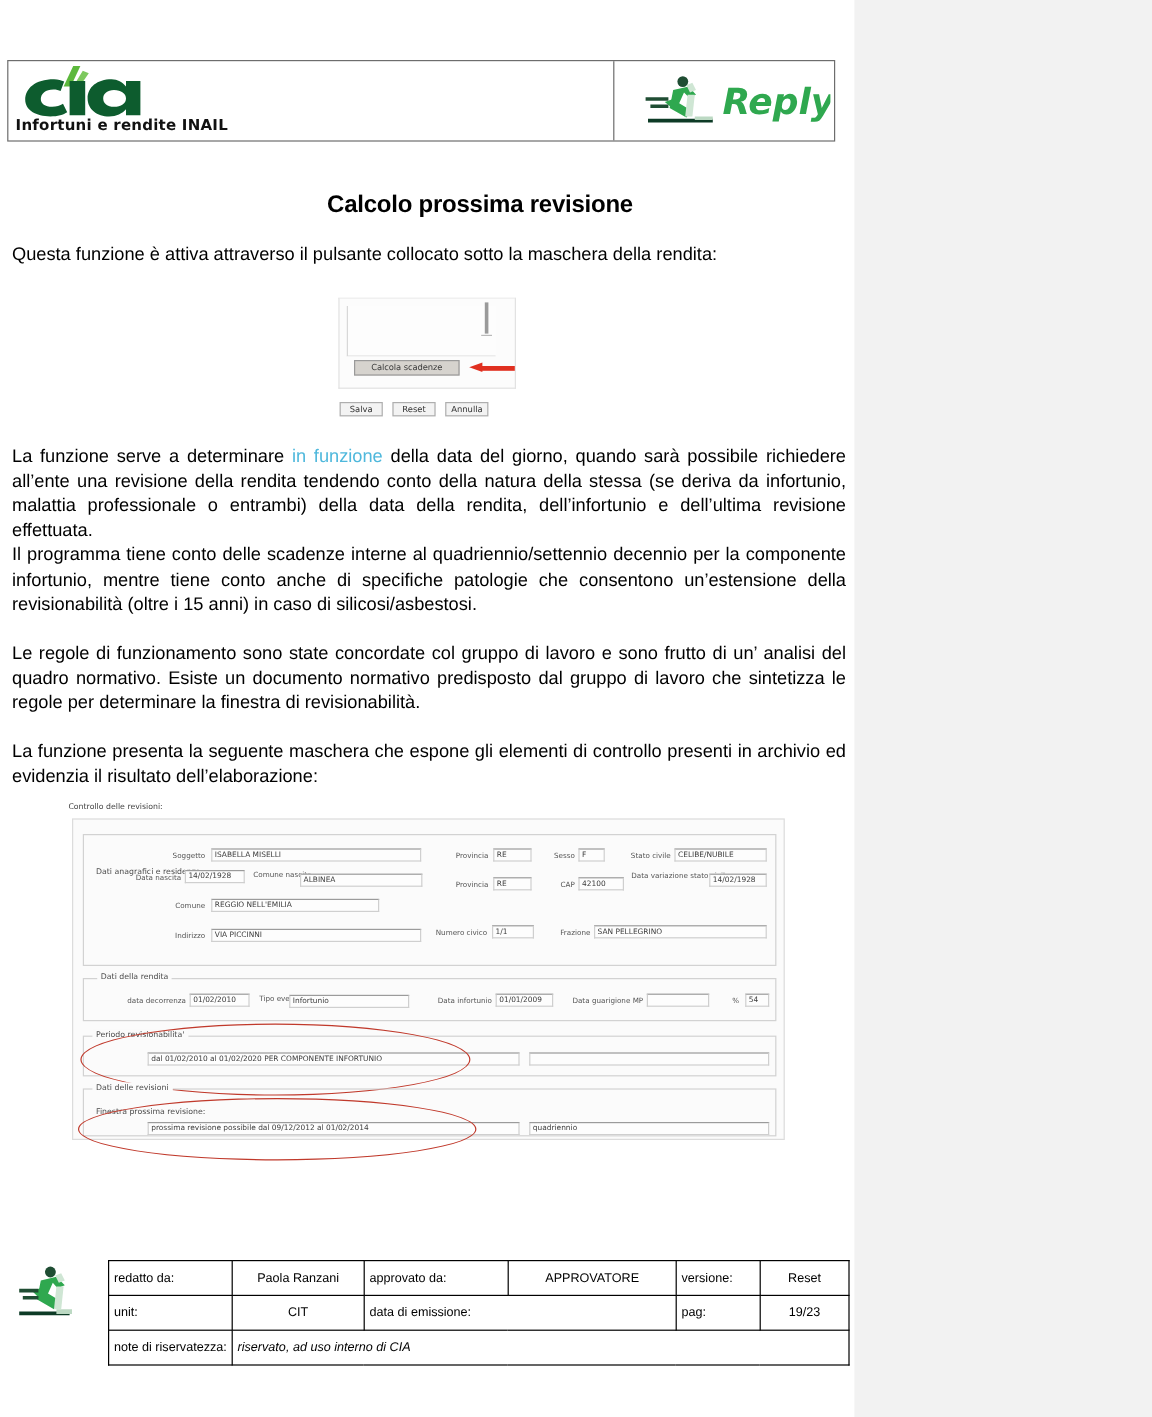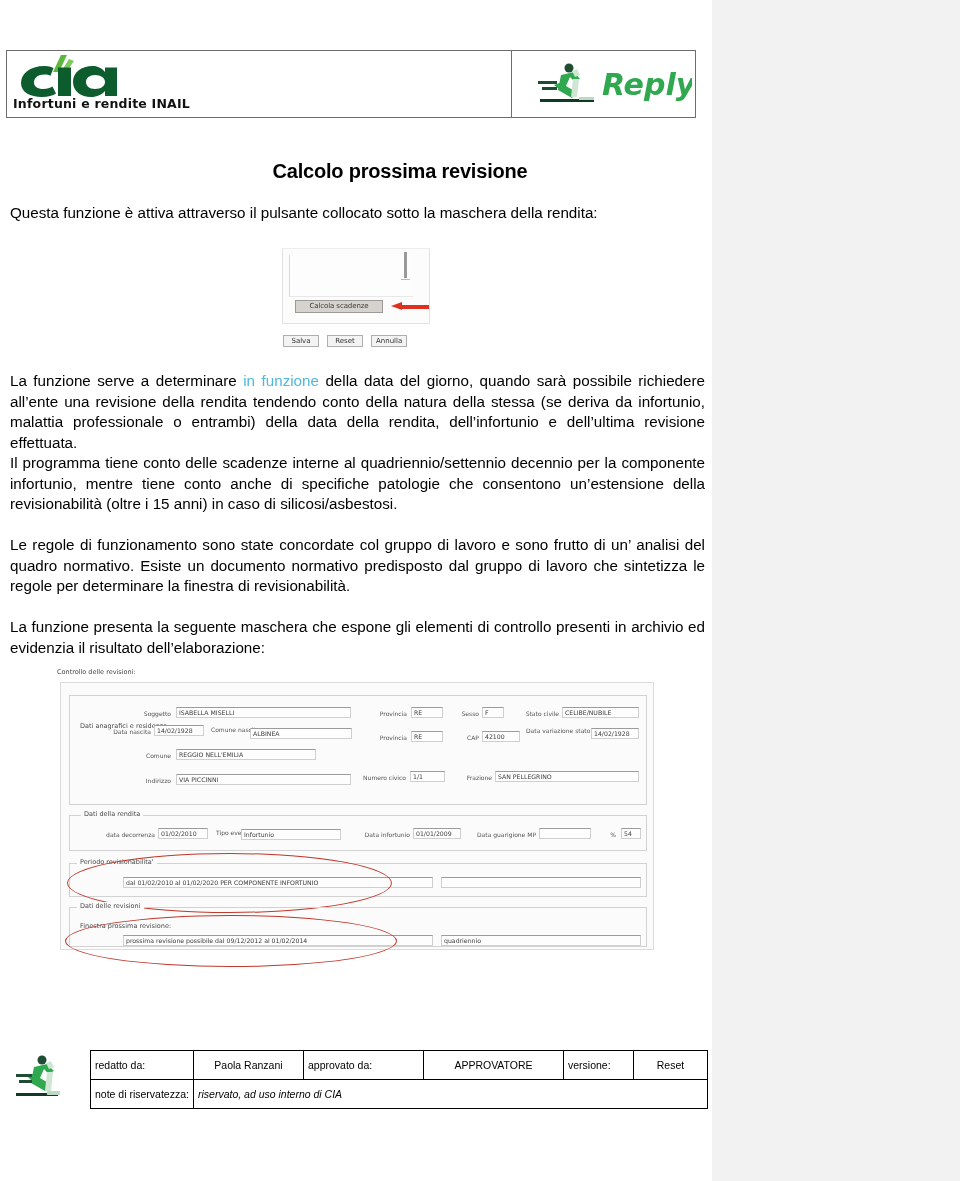--- a/index.html
+++ b/index.html
@@ -362,19 +362,26 @@
     <tbody>
         <tr>
       <td style="width:100px;">redatto da:</td>
       <td class="ft-val" style="width:110px;">Paola Ranzani</td>
       <td style="width:120px;">approvato da:</td>
       <td class="ft-val" style="width:140px;">APPROVATORE</td>
       <td style="width:70px;">versione:</td>
       <td class="ft-val">Reset</td>
     </tr>
     <tr>
+      <td>unit:</td>
+      <td class="ft-val">CIT</td>
+      <td colspan="2">data di emissione:</td>
+      <td>pag:</td>
+      <td class="ft-val">19/23</td>
+    </tr>
+    <tr>
       <td>note di riservatezza:</td>
       <td class="ft-note" colspan="5">riservato, ad uso interno di CIA</td>
     </tr>
   </tbody>
     </table>
 
 </div>
 
 </body></html>

